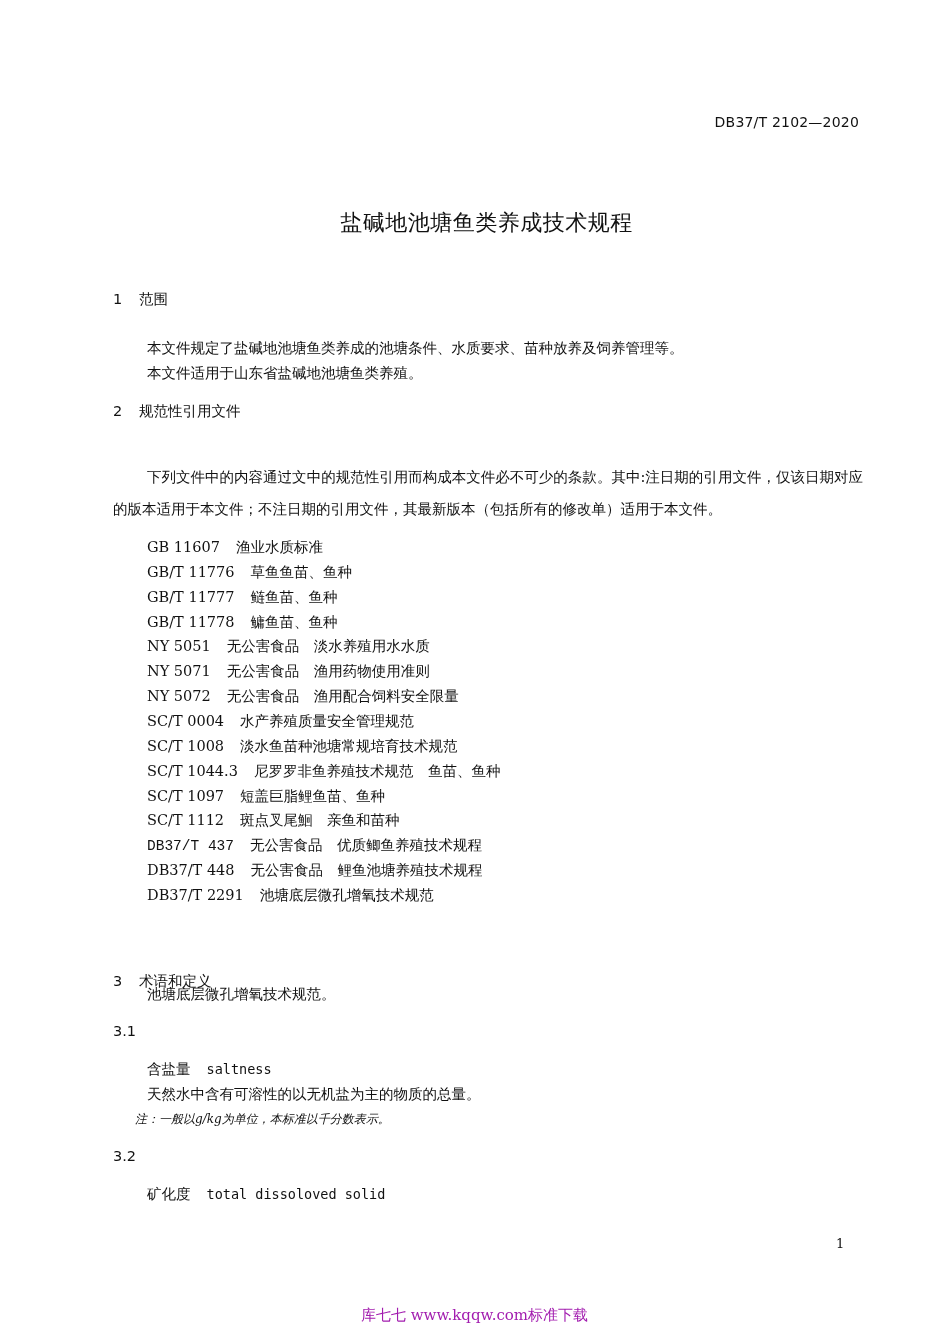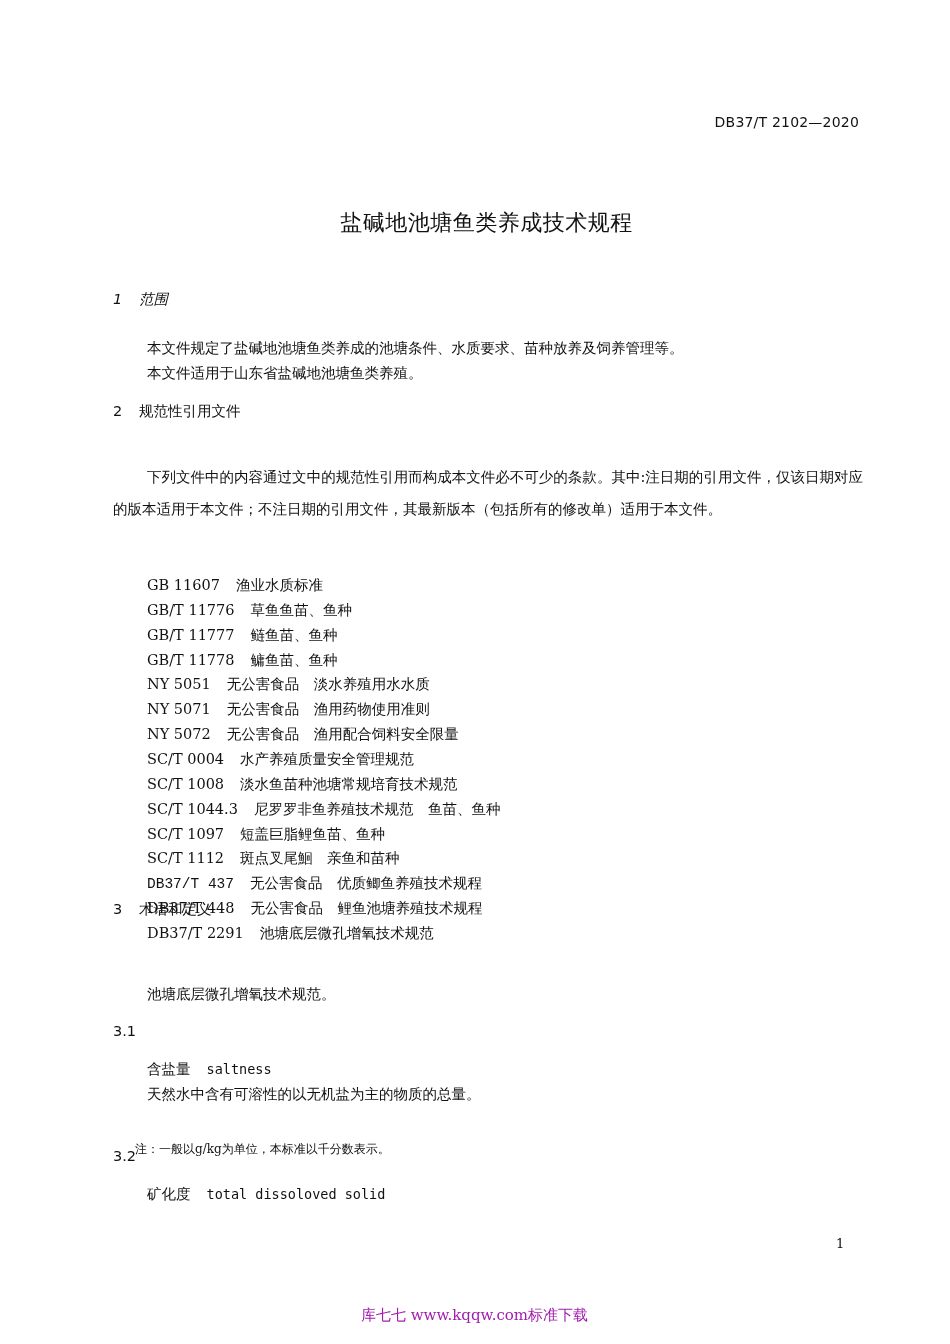--- a/index.html
+++ b/index.html
@@ -5,38 +5,38 @@
     html, body { margin: 0; padding: 0; background: #ffffff; }
     body { width: 950px; height: 1344px; position: relative; overflow: hidden; color: #111; }
     .abs { position: absolute; white-space: nowrap; }
     .std-code { top: 114px; right: 91px; font-family: "DejaVu Sans", sans-serif; font-size: 14px; letter-spacing: 0.2px; }
     .title { top: 208px; left: 0; width: 973px; text-align: center; font-family: "DejaVu Sans", sans-serif; font-size: 22px; letter-spacing: 0.5px; }
     .h { font-family: "DejaVu Sans", sans-serif; font-size: 14.5px; left: 113px; }
     .h .num { display: inline-block; width: 26px; }
     .p { font-family: "DejaVu Serif", serif; font-size: 14.5px; }
     .indent { left: 147px; }
     .para-block { left: 113px; width: 750px; font-family: "DejaVu Serif", serif; font-size: 14.5px; line-height: 32px; white-space: normal; text-indent: 34px; text-align: justify; }
-    .ref { left: 147px; font-family: "DejaVu Serif", serif; font-size: 14.5px; margin-top: 38px; }
+    .ref { left: 147px; font-family: "DejaVu Serif", serif; font-size: 14.5px; }
     .ref .code { display: inline-block; }
     .ref .gap { display: inline-block; width: 16px; }
     .term { left: 147px; font-family: "DejaVu Sans", sans-serif; font-size: 14.5px; }
     .term .en { font-family: "DejaVu Sans Mono", monospace; font-size: 13.5px; margin-left: 16px; }
     .note { left: 135px; font-family: "DejaVu Serif", serif; font-size: 12px; }
     .subnum { left: 113px; font-family: "DejaVu Sans", sans-serif; font-size: 14.5px; }
     .pageno { top: 1236px; left: 836px; font-family: "DejaVu Serif", serif; font-size: 13px; }
     .footer { top: 1306px; left: 361px; font-family: "DejaVu Serif", serif; font-size: 15px; color: #a21caf; }
   </style>
 </head>
 <body>
 
 <div class="abs std-code">DB37/T 2102—2020</div>
 
 <div class="abs title">盐碱地池塘鱼类养成技术规程</div>
 
-<div class="abs h" style="top:290px;font-style:italic;">
+<div class="abs h" style="top:290px;">
   <span class="num">1</span><span>范围</span>
 </div>
 <div class="abs p indent" style="top:339px;">本文件规定了盐碱地池塘鱼类养成的池塘条件、水质要求、苗种放养及饲养管理等。</div>
 <div class="abs p indent" style="top:364px;">本文件适用于山东省盐碱地池塘鱼类养殖。</div>
 
 <div class="abs h" style="top:402px;">
   <span class="num">2</span><span>规范性引用文件</span>
 </div>
 <div class="abs para-block" style="top:461px;">下列文件中的内容通过文中的规范性引用而构成本文件必不可少的条款。其中:注日期的引用文件，仅该日期对应的版本适用于本文件；不注日期的引用文件，其最新版本（包括所有的修改单）适用于本文件。</div>
 
@@ -49,31 +49,31 @@
 <div class="abs ref" style="top:687px;"><span class="code">NY 5072</span><span class="gap"></span><span>无公害食品　渔用配合饲料安全限量</span></div>
 <div class="abs ref" style="top:712px;"><span class="code">SC/T 0004</span><span class="gap"></span><span>水产养殖质量安全管理规范</span></div>
 <div class="abs ref" style="top:737px;"><span class="code">SC/T 1008</span><span class="gap"></span><span>淡水鱼苗种池塘常规培育技术规范</span></div>
 <div class="abs ref" style="top:762px;"><span class="code">SC/T 1044.3</span><span class="gap"></span><span>尼罗罗非鱼养殖技术规范　鱼苗、鱼种</span></div>
 <div class="abs ref" style="top:787px;"><span class="code">SC/T 1097</span><span class="gap"></span><span>短盖巨脂鲤鱼苗、鱼种</span></div>
 <div class="abs ref" style="top:811px;"><span class="code">SC/T 1112</span><span class="gap"></span><span>斑点叉尾鮰　亲鱼和苗种</span></div>
 <div class="abs ref" style="top:836px;font-family:Liberation Mono, monospace;"><span class="code">DB37/T 437</span><span class="gap"></span><span>无公害食品　优质鲫鱼养殖技术规程</span></div>
 <div class="abs ref" style="top:861px;"><span class="code">DB37/T 448</span><span class="gap"></span><span>无公害食品　鲤鱼池塘养殖技术规程</span></div>
 <div class="abs ref" style="top:886px;"><span class="code">DB37/T 2291</span><span class="gap"></span><span>池塘底层微孔增氧技术规范</span></div>
 
-<div class="abs h" style="top:900px;">
+<div class="abs h" style="top:972px;">
   <span class="num">3</span><span>术语和定义</span>
 </div>
 <div class="abs p indent" style="top:985px;">池塘底层微孔增氧技术规范。</div>
 
 <div class="abs subnum" style="top:1023px;">3.1</div>
 <div class="abs term" style="top:1060px;">
   <span>含盐量</span><span class="en">saltness</span>
 </div>
 <div class="abs p indent" style="top:1085px;">天然水中含有可溶性的以无机盐为主的物质的总量。</div>
-<div class="abs note" style="top:1141px;">注：一般以g/kg为单位，本标准以千分数表示。</div>
+<div class="abs note" style="top:1111px;font-style:italic;">注：一般以g/kg为单位，本标准以千分数表示。</div>
 
 <div class="abs subnum" style="top:1148px;">3.2</div>
 <div class="abs term" style="top:1185px;">
   <span>矿化度</span><span class="en">total dissoloved solid</span>
 </div>
 
 <div class="abs pageno">1</div>
 <div class="abs footer">库七七 www.kqqw.com标准下载</div>
 
 </body></html>

